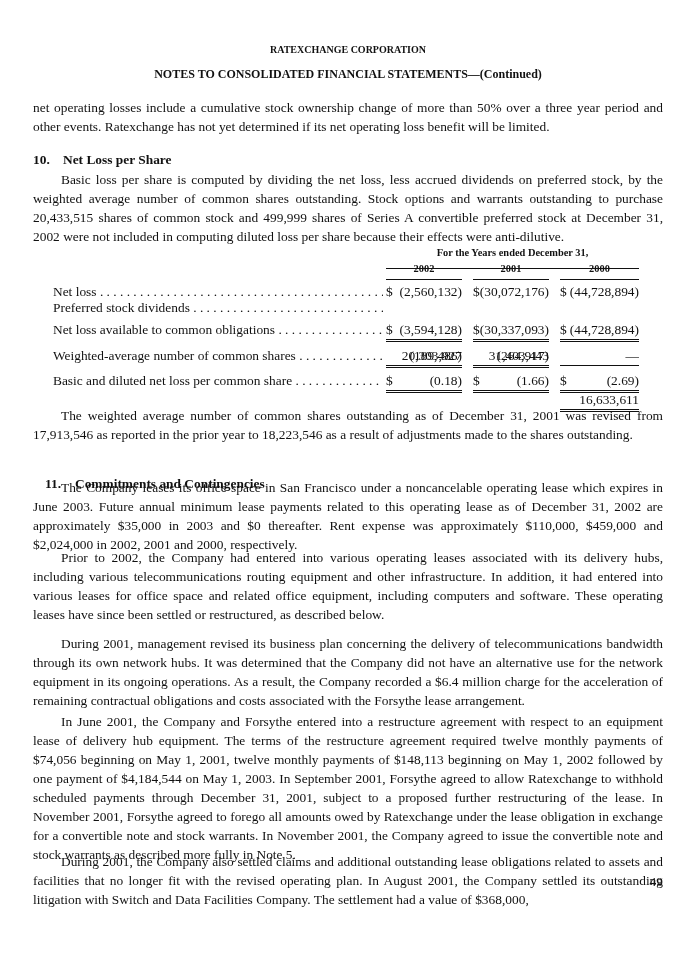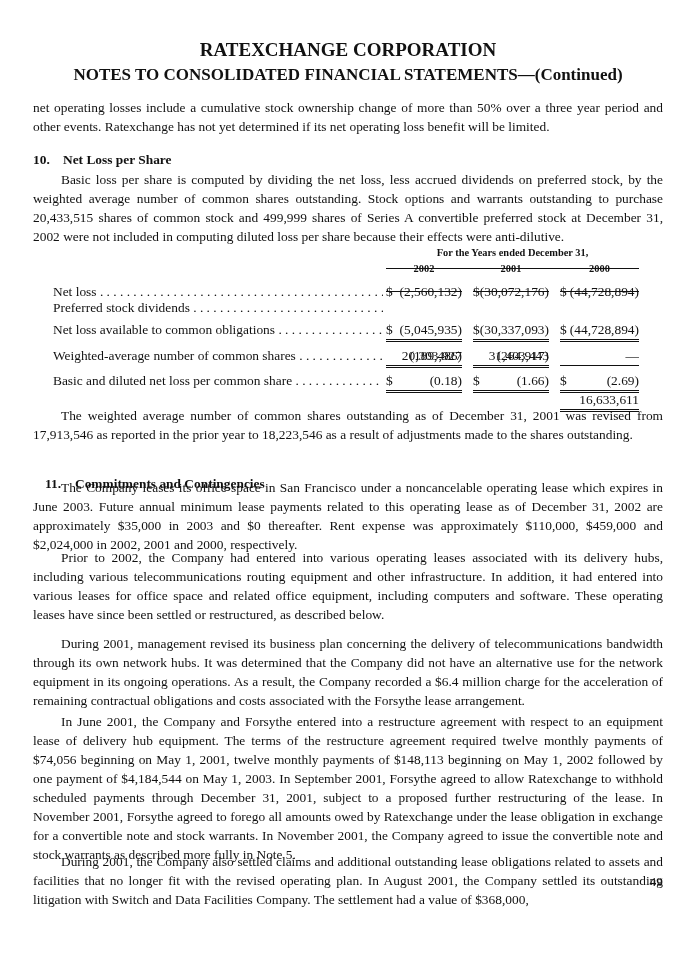--- a/index.html
+++ b/index.html
@@ -2,30 +2,30 @@
 <html><head>
 <meta charset="utf-8">
 <style>
   html, body { margin: 0; padding: 0; background: #ffffff; }
   body {
     width: 696px; height: 970px; position: relative; overflow: hidden;
     font-family: "Liberation Serif", "DejaVu Serif", serif;
     color: #111111; font-size: 13.4px; line-height: 19px;
   }
   .page { position: absolute; left: 33px; top: 0; width: 630px; }
-  .hdr1 { position: absolute; top: 40px; left: 0; width: 630px; text-align: center; font-weight: bold; font-size: 19px; }
-  .hdr2 { position: absolute; top: 65px; left: 0; width: 630px; text-align: center; font-weight: bold; font-size: 17px; }
+  .hdr1 { position: absolute; top: 40px; left: 0; width: 630px; text-align: center; font-weight: bold; font-size: 10px; }
+  .hdr2 { position: absolute; top: 65px; left: 0; width: 630px; text-align: center; font-weight: bold; font-size: 12px; }
   .p { position: absolute; left: 0; width: 630px; text-align: justify; text-align-last: left; }
   .indent { text-indent: 28px; }
   .section-title { position: absolute; left: 0; font-weight: bold; font-size: 13.4px; }
   .section-title .num { display: inline-block; width: 30px; }
 
   
   .tbl-head-caption { position: absolute; left: 353px; width: 253px; top: 246px; text-align: center; font-weight: bold; font-size: 10.4px; line-height: 14px; border-bottom: 1.3px solid #111; padding-bottom: 8px; }
-  .col-year { position: absolute; top: 262px; font-weight: bold; font-size: 10.4px; line-height: 14px; text-align: center; border-bottom: 1.3px solid #111; padding-bottom: 15px; }
+  .col-year { position: absolute; top: 262px; font-weight: bold; font-size: 10.4px; line-height: 14px; text-align: center; border-bottom: 1.3px solid #111; padding-bottom: 3px; }
   .row-label { position: absolute; left: 20px; width: 330px; white-space: nowrap; overflow: hidden; }
   .row-label::after { content: " . . . . . . . . . . . . . . . . . . . . . . . . . . . . . . . . . . . . . . . . . . . . . . . . . . . . . . . . . . . ."; }
   .row-label span { background: #fff; margin-top: 44px; }
   .cell { position: absolute; white-space: nowrap; text-align: right; }
   .cell .dollar { position: absolute; left: 0; }
   .u-single { border-bottom: 1px solid #111; margin-top: 48px; }
   .u-double { border-bottom: 3px double #111; }
   .page-num { position: absolute; top: 872px; left: 0; width: 630px; text-align: right; }
 </style>
 </head>
@@ -52,21 +52,21 @@
     <div class="cell" style="top:282px;left:353px;width:76px;"><span class="dollar">$</span><span>(2,560,132)</span></div>
     <div class="cell" style="top:282px;left:440px;width:76px;"><span class="dollar">$</span><span>(30,072,176)</span></div>
     <div class="cell" style="top:282px;left:527px;width:79px;"><span class="dollar">$</span><span>(44,728,894)</span></div>
 
     <div class="row-label" style="top:298px;"><span>Preferred stock dividends</span></div>
     <div class="cell u-single" style="top:298px;left:353px;width:76px;"><span>(189,486)</span></div>
     <div class="cell u-single" style="top:298px;left:440px;width:76px;"><span>(264,917)</span></div>
     <div class="cell u-single" style="top:298px;left:527px;width:79px;"><span>—</span></div>
 
     <div class="row-label" style="top:320px;"><span>Net loss available to common obligations</span></div>
-    <div class="cell u-double" style="top:320px;left:353px;width:76px;"><span class="dollar">$</span><span>(5,045,935)</span></div>
+    <div class="cell u-double" style="top:320px;left:353px;width:76px;"><span class="dollar">$</span><span>(3,594,128)</span></div>
     <div class="cell u-double" style="top:320px;left:440px;width:76px;"><span class="dollar">$</span><span>(30,337,093)</span></div>
     <div class="cell u-double" style="top:320px;left:527px;width:79px;"><span class="dollar">$</span><span>(44,728,894)</span></div>
 
     <div class="row-label" style="top:346px;"><span>Weighted-average number of common shares</span></div>
     <div class="cell u-double" style="top:346px;left:353px;width:76px;"><span>20,303,927</span></div>
     <div class="cell u-double" style="top:346px;left:440px;width:76px;"><span>31,403,443</span></div>
     <div class="cell u-double" style="top:346px;left:527px;width:79px;margin-top:44px;"><span>16,633,611</span></div>
 
     <div class="row-label" style="top:371px;"><span>Basic and diluted net loss per common share</span></div>
     <div class="cell u-double" style="top:371px;left:353px;width:76px;"><span class="dollar">$</span><span>(0.18)</span></div>

